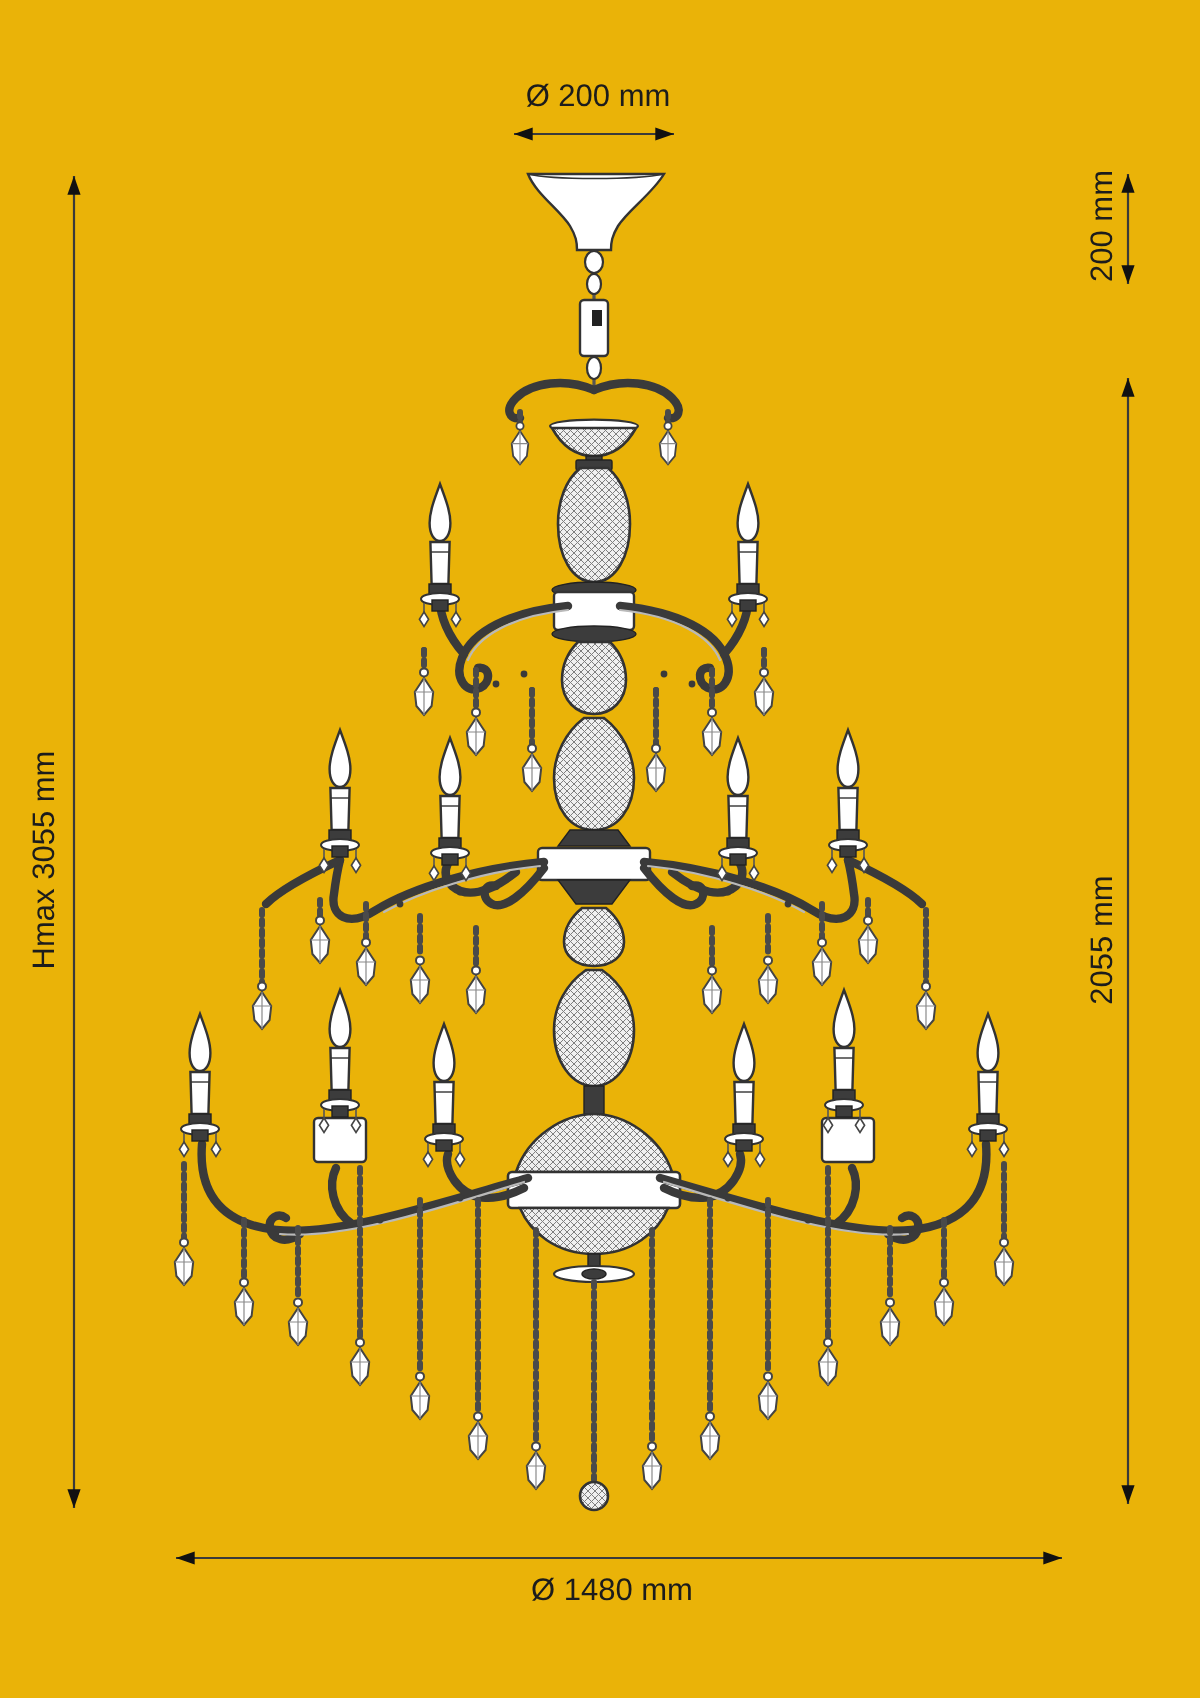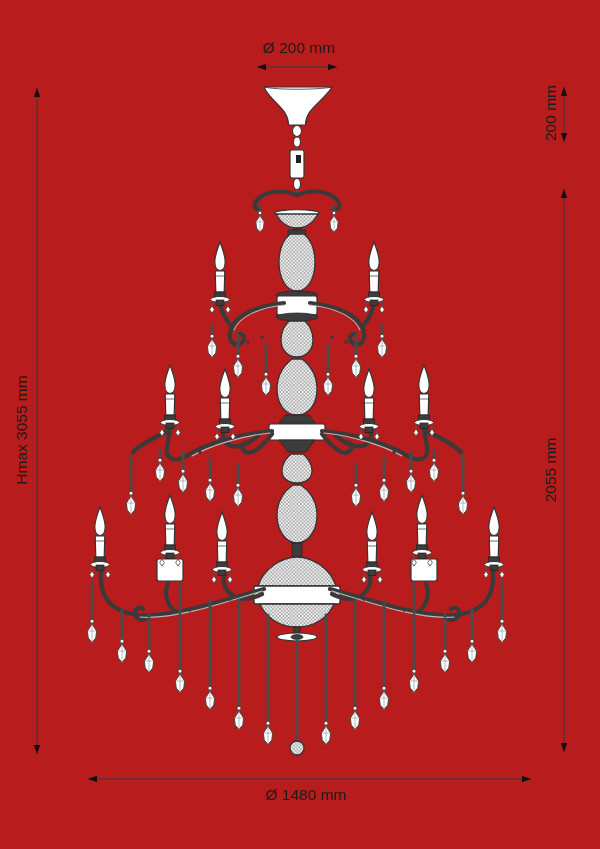--- a/index.html
+++ b/index.html
@@ -1,16 +1,16 @@
 <!DOCTYPE html>
 <html><head>
 <meta charset="utf-8">
 <style>
   html,body{margin:0;padding:0;background:#fff;}
-  #stage{position:relative;width:600px;height:849px;background:#b91c1c;overflow:hidden;}
+  #stage{position:relative;width:600px;height:849px;background:#eab308;overflow:hidden;}
   .dim{font-family:"Liberation Sans","DejaVu Sans",sans-serif;font-size:15.5px;fill:#1c1c1c;}
   .dimline{stroke:#3a3a3a;stroke-width:1.1;}
   .arm{stroke:#3a3a3a;stroke-width:4.2;fill:none;stroke-linecap:round;}
   .armhl{stroke:#b9b9b9;stroke-width:1.1;fill:none;stroke-linecap:round;}
   .bead{stroke:#4a4a4a;stroke-width:3;stroke-dasharray:2.5 2.6;stroke-linecap:round;fill:none;}
   .ink{stroke:#333;fill:#fff;}
   .tex{fill:url(#tex);stroke:#333;stroke-width:1.3;}
   .dark{fill:#3c3c3c;stroke:#222;stroke-width:.7;}
 </style>
 </head>

